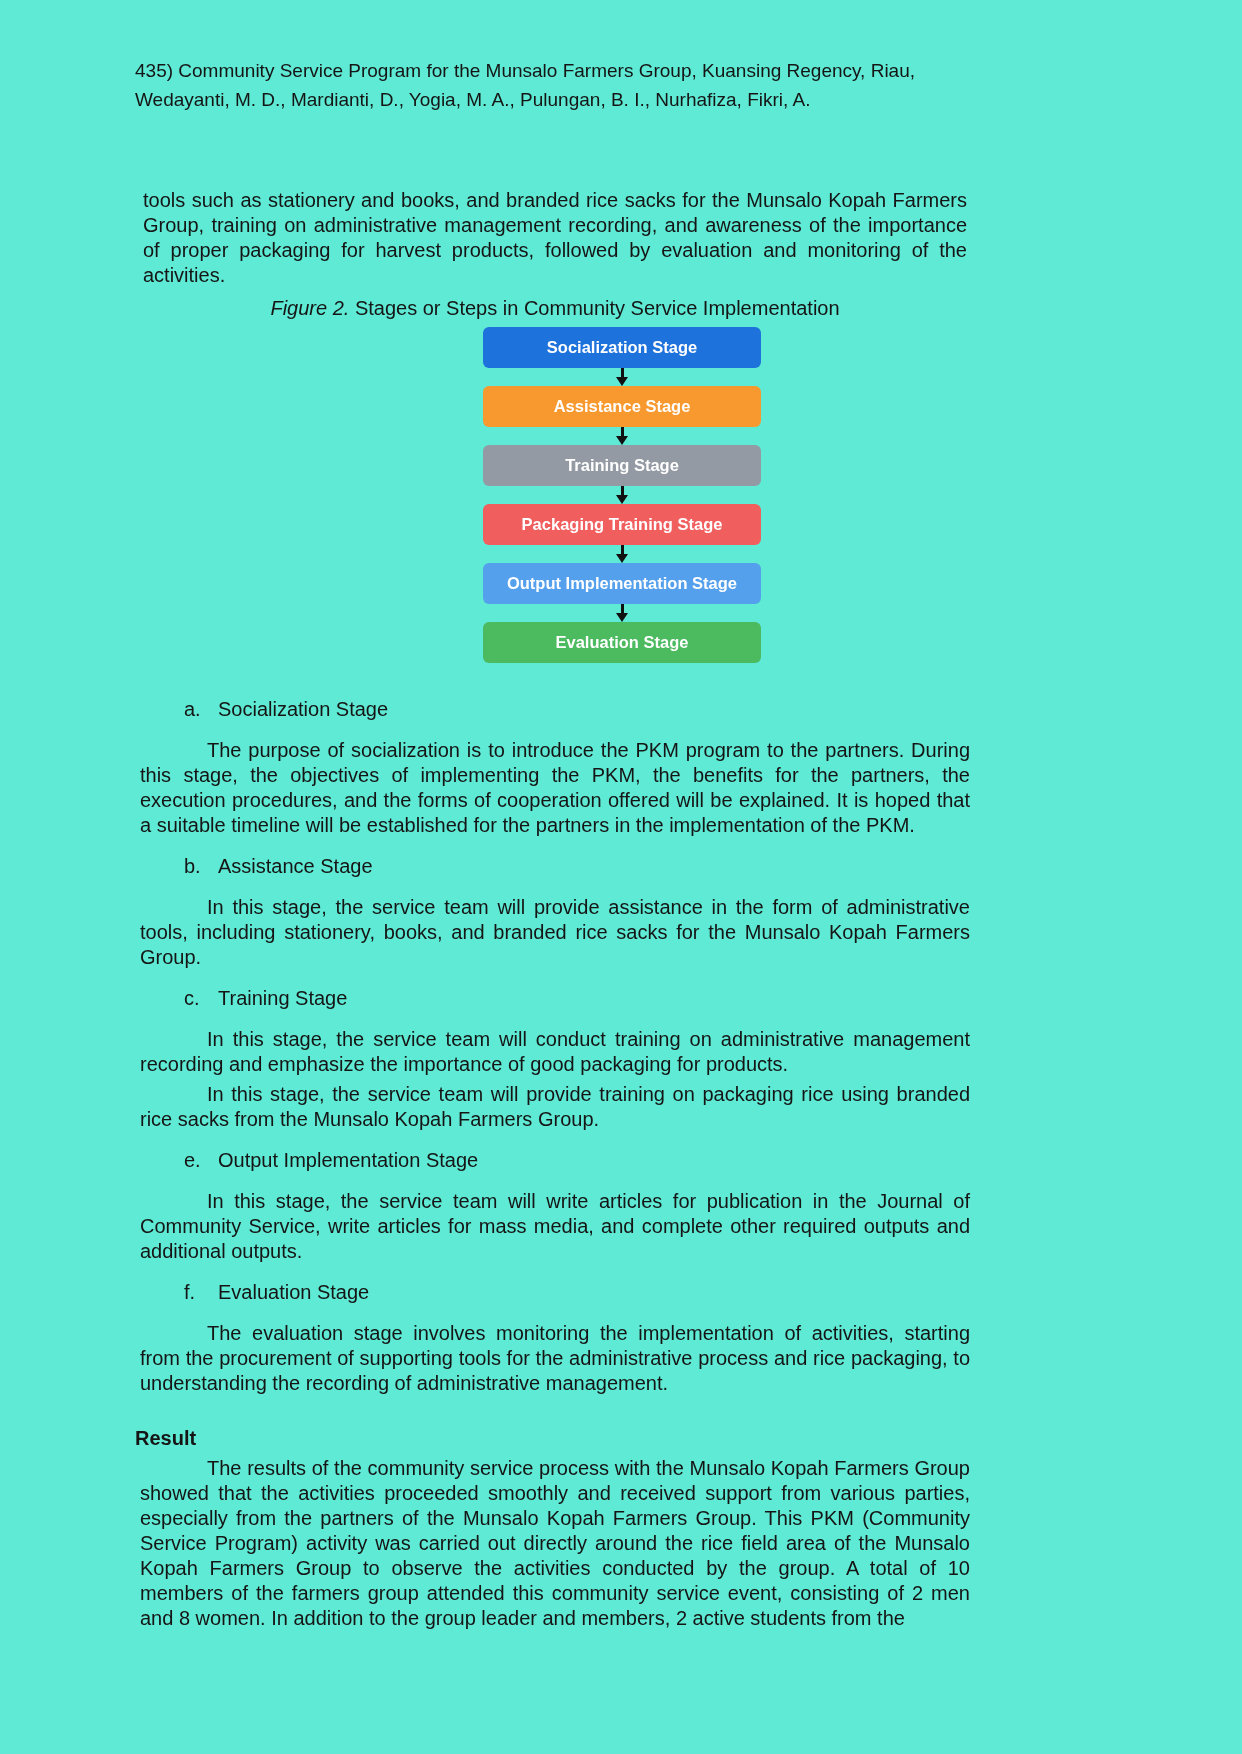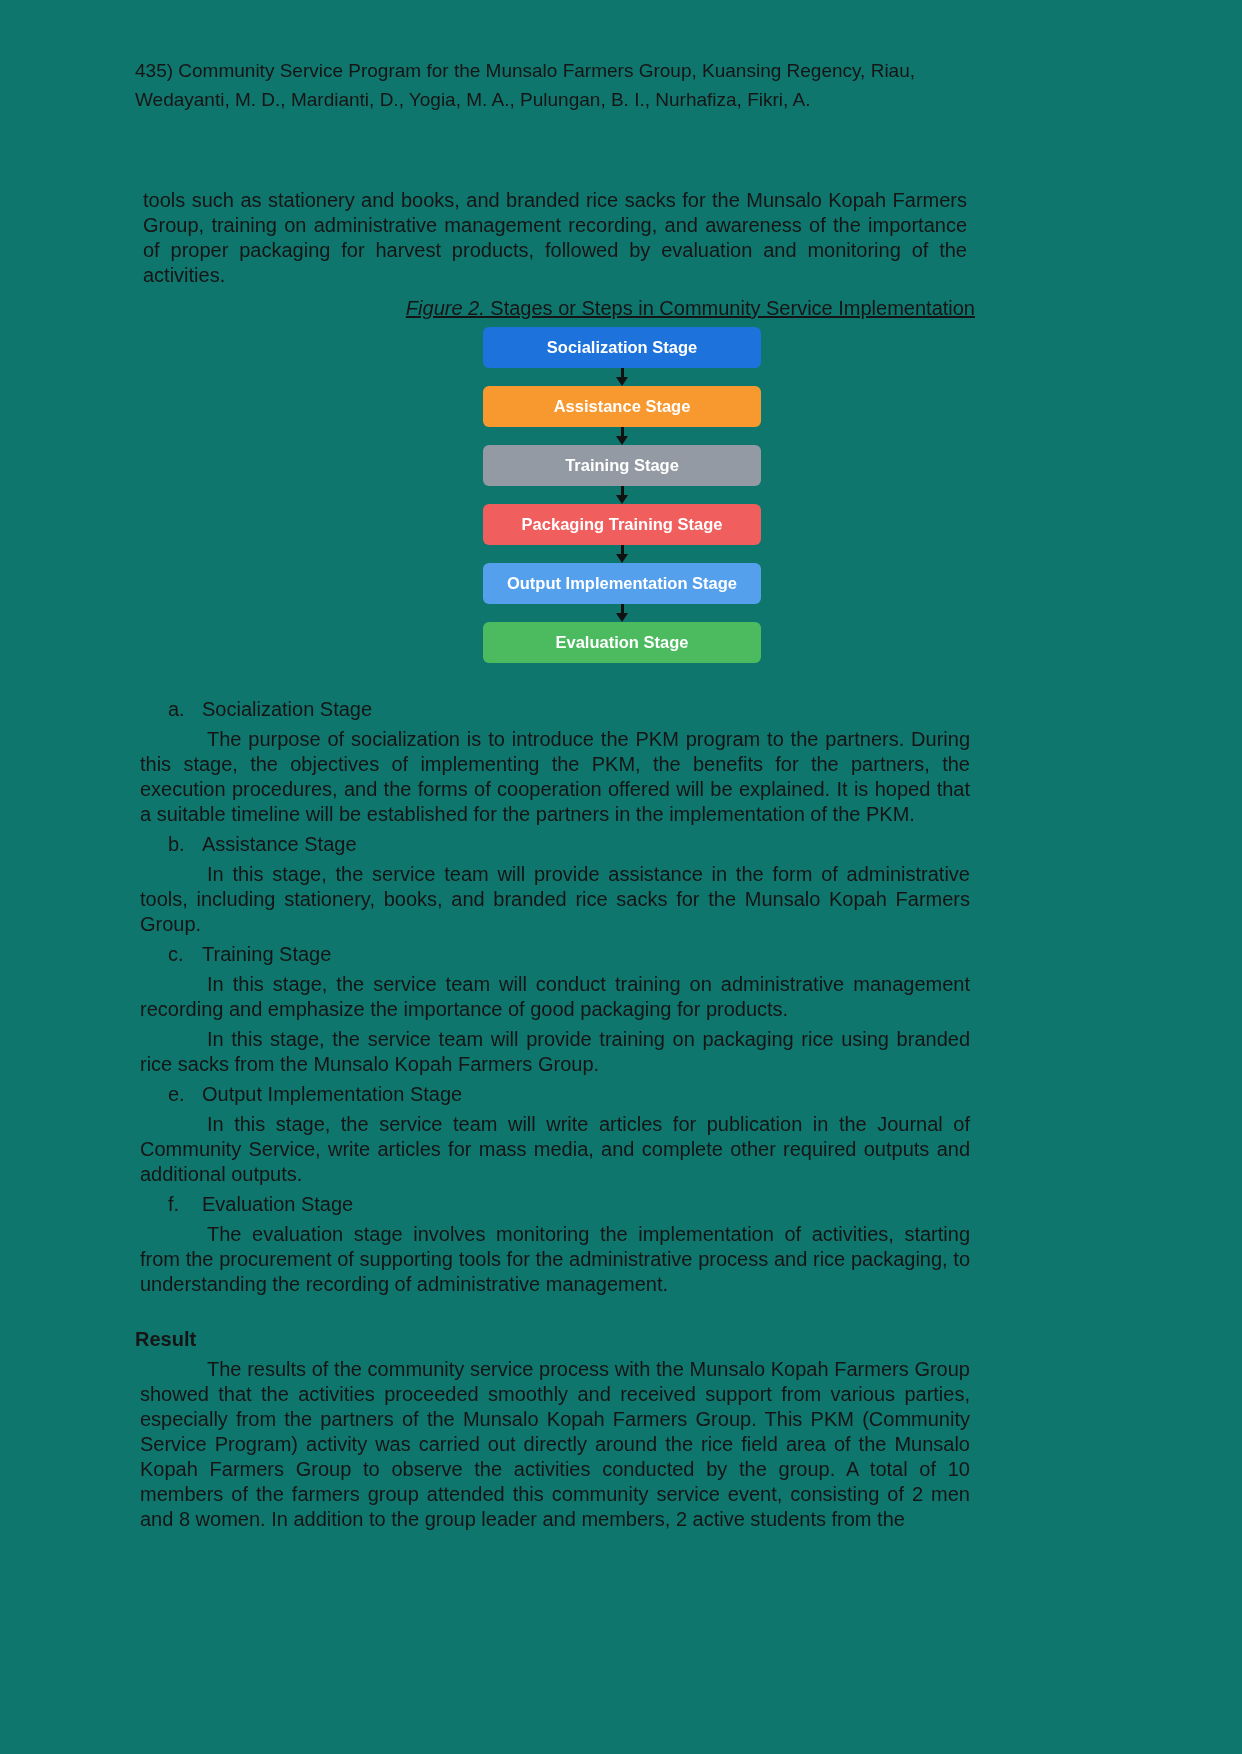--- a/index.html
+++ b/index.html
@@ -4,21 +4,21 @@
 <style>
   html, body {
     margin: 0;
     padding: 0;
     background: #ffffff;
   }
   .page {
     position: relative;
     width: 1242px;
     height: 1754px;
-    background: #0f766e;
+    background: #5eead4;
     font-family: "Liberation Sans", sans-serif;
     color: #151515;
     box-sizing: border-box;
     padding: 56px 267px 40px 135px; 
     overflow: hidden;
   }
   .header-block {
     font-size: 19px;
     line-height: 29px;
     margin-bottom: 74px;
@@ -26,23 +26,22 @@
   }
   p.body-par {
     font-size: 20px;
     line-height: 25px;
     text-align: justify;
     margin: 8px;
   }
   .figure-caption {
     font-size: 20px;
     line-height: 25px;
-    text-align: right;
+    text-align: center;
     margin: 0 0 4px 0;
-    text-decoration: underline;
   }
   .figure-caption .cap-italic { font-style: italic; }
 
   .flowchart {
     width: 278px;
     margin-left: 348px; 
     margin-top: 6px;
     margin-bottom: 34px;
   }
   .stage-box {
@@ -77,21 +76,21 @@
     height: 0;
     border-left: 6.5px solid transparent;
     border-right: 6.5px solid transparent;
     border-top: 9px solid #111111;
   }
 
   .section-heading {
     font-size: 20px;
     line-height: 25px;
     padding-left: 33px;
-    margin: 0;
+    margin: 16px;
   }
   .section-heading .letter {
     display: inline-block;
     width: 34px;
   }
   p.section-par {
     font-size: 20px;
     line-height: 25px;
     text-align: justify;
     text-indent: 67px;

